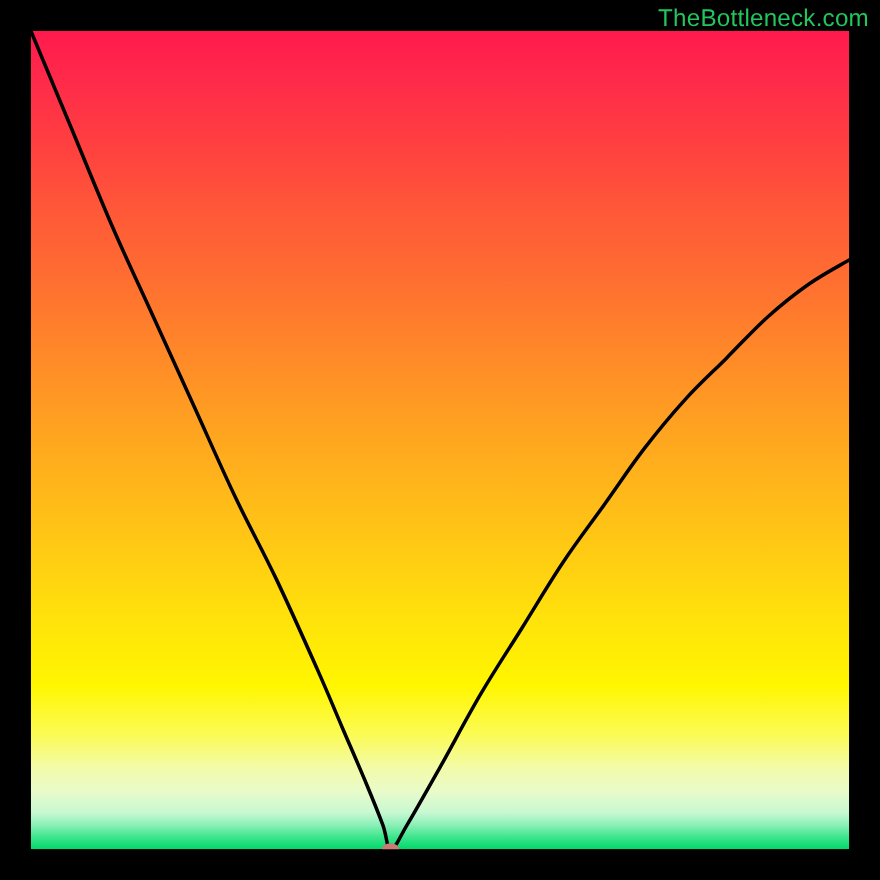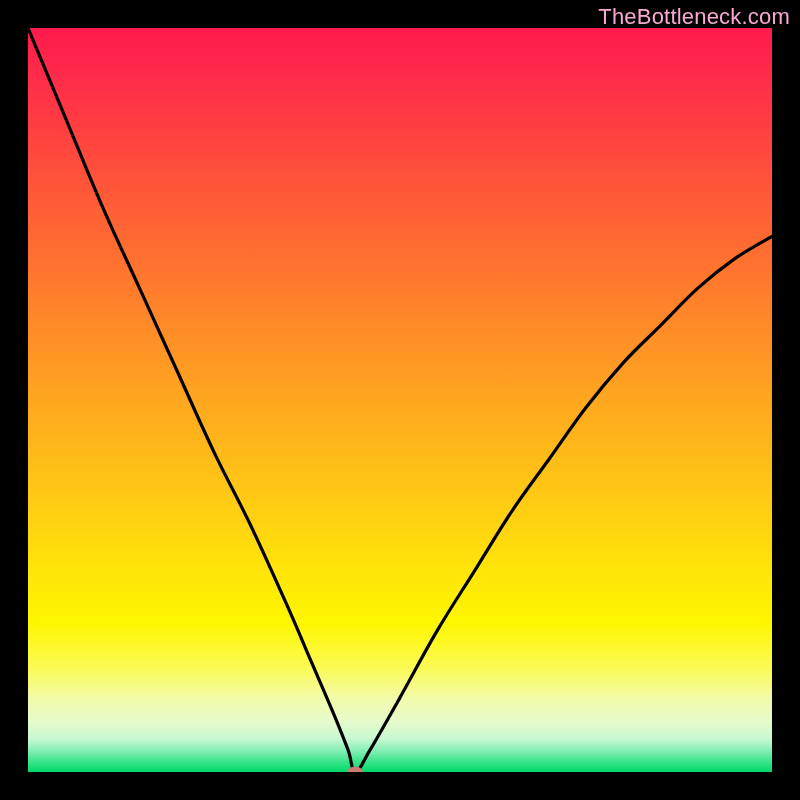--- a/index.html
+++ b/index.html
@@ -59,21 +59,21 @@
     width: 16px;
     height: 11px;
     border-radius: 50%;
     background: #cb7a74;
     transform: translate(-50%, -50%);
   }
   .watermark {
     position: absolute;
     top: 4px;
     right: 10px;
-    color: #f9a8d4;
+    color: #22c55e;
     font-size: 22px;
     letter-spacing: 0.2px;
     font-weight: 500;
     margin-left: 40px;
   }
 </style>
 </head>
 <body>
 
 <div class="outer">

